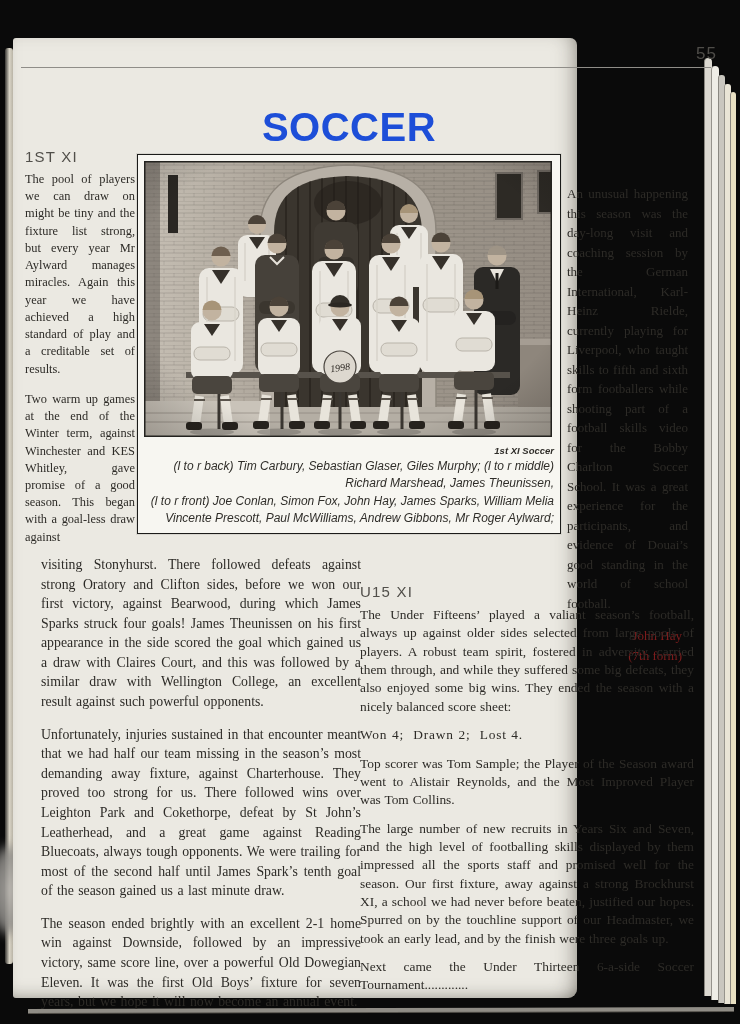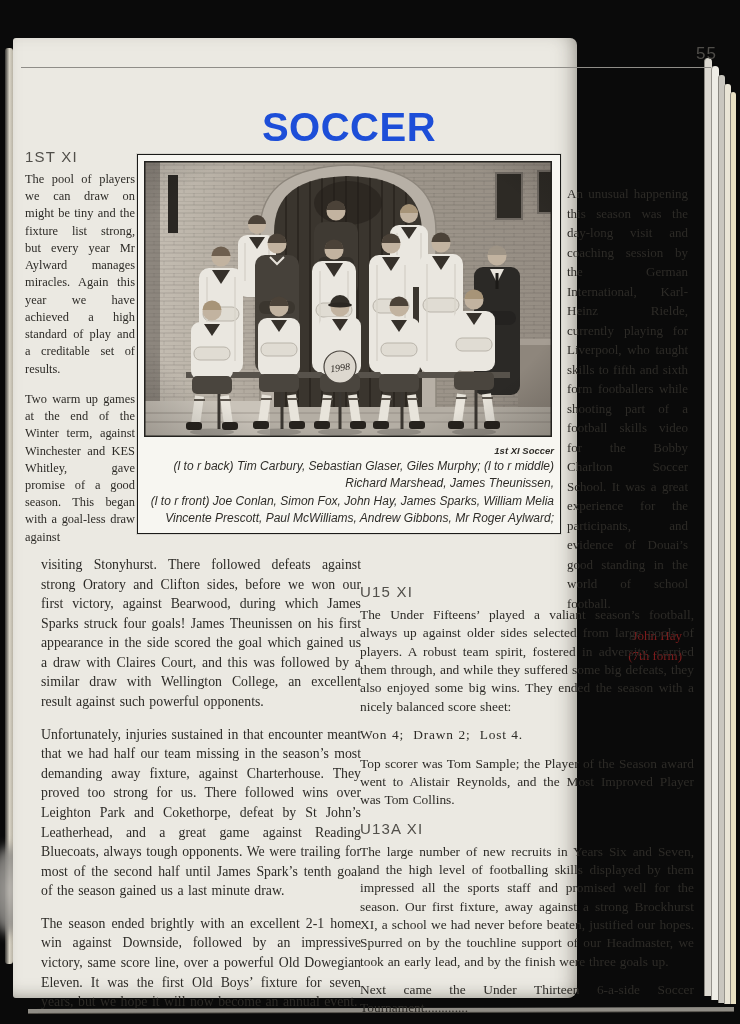--- a/index.html
+++ b/index.html
@@ -288,20 +288,19 @@
     </div>
 
     <div class="halfR body">
       <div>
         <div class="shead">U15 XI</div>
         <p>The Under Fifteens’ played a valiant season’s football, always up against older sides selected from large pools of players.  A robust team spirit, fostered in adversity, carried them through, and while they suffered some big defeats, they also enjoyed some big wins.  They ended the season with a nicely balanced score sheet:</p>
         <p class="score">Won 4;  Drawn 2;  Lost 4.</p>
         <p>Top scorer was Tom Sample; the Player of the Season award went to Alistair Reynolds, and the Most Improved Player was Tom Collins.</p>
       </div>
       <div>
-        <div class="shead">U13A XI</div>
         <p>The large number of new recruits in Years Six and Seven, and the high level of footballing skills displayed by them impressed all the sports staff and promised well for the season.  Our first fixture, away against a strong Brockhurst XI, a school we had never before beaten, justified our hopes. Spurred on by the touchline support of our Headmaster, we took an early lead, and by the finish were three goals up.</p>
         <p>Next came the Under Thirteen 6-a-side Soccer Tournament.............</p>
       </div>
     </div>
 
   </div>
 </div>
 
 </body></html>

